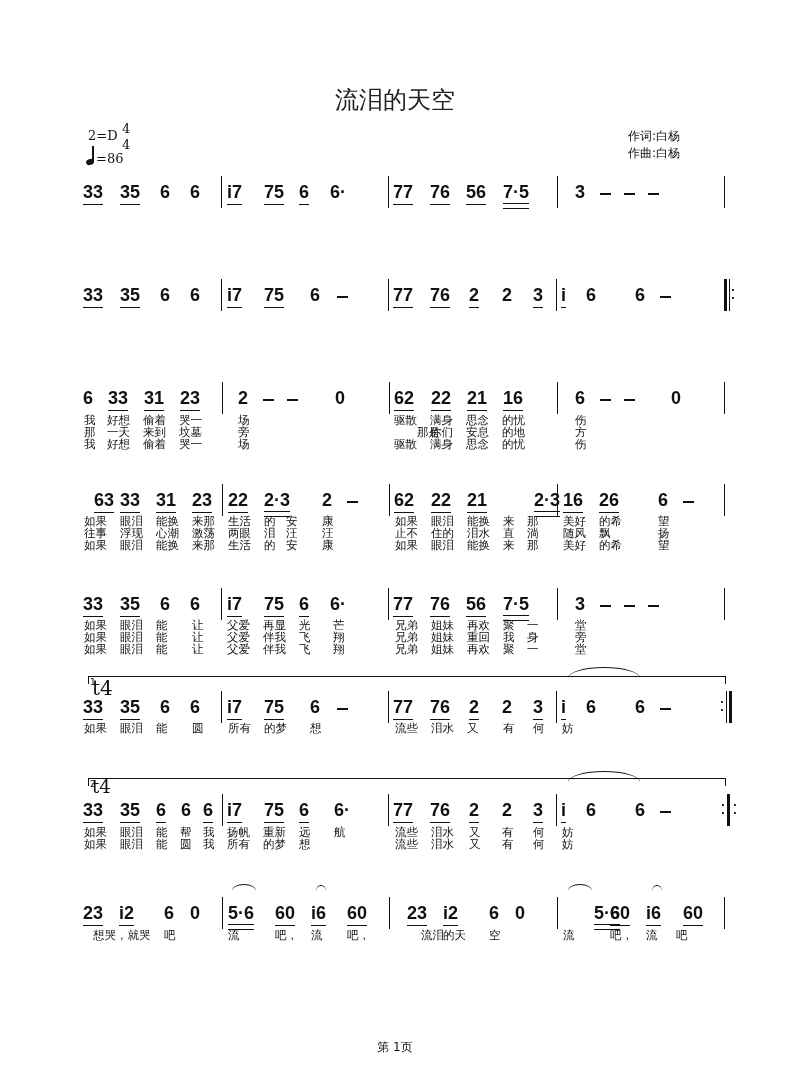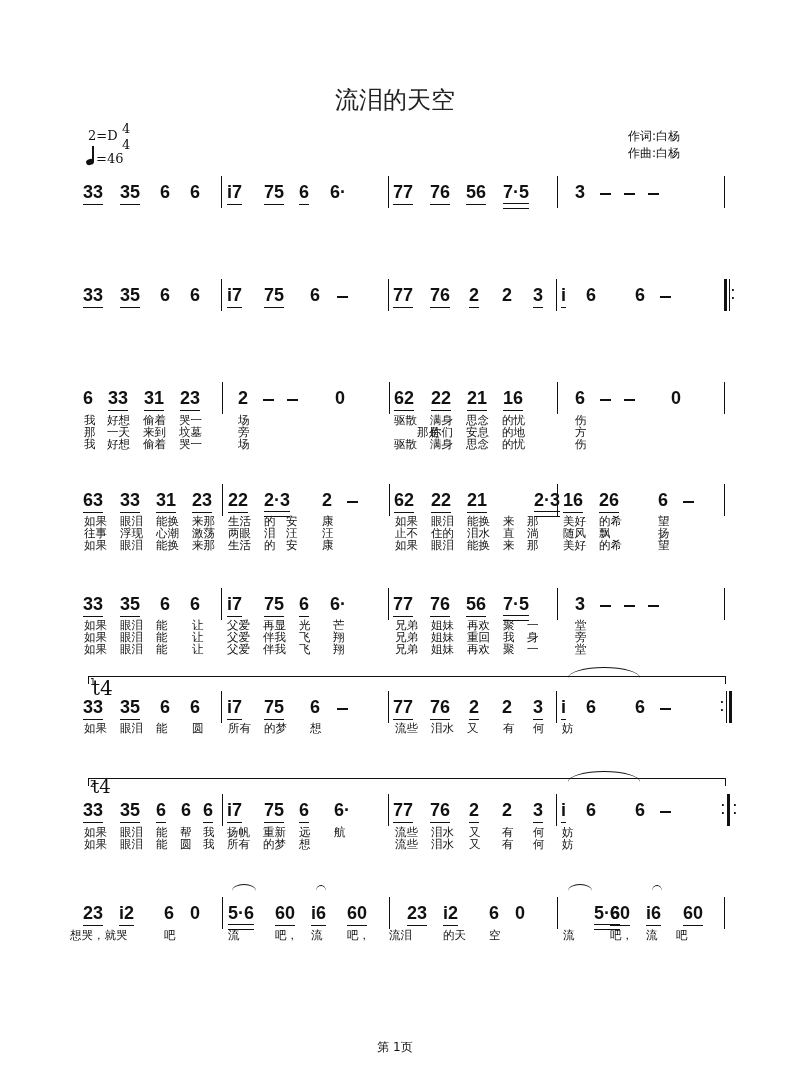--- a/index.html
+++ b/index.html
@@ -36,21 +36,21 @@
 <body>
 
 <div class="title">流泪的天空</div>
 
 <div class="key">2=D</div>
 <div class="timesig">
   <div>4</div>
   <div>4</div>
 </div>
 <div class="tempo">
-  <span class="note"></span><span>=46</span>
+  <span class="note"></span><span>=86</span>
 </div>
 <div class="credit" style="top:128px">作词:白杨</div>
 <div class="credit" style="top:145px">作曲:白杨</div>
 
 <div class="staff" style="top:182px">
   <span class="n u1" style="left:83px">33</span>
   <span class="n u1" style="left:120px">35</span>
   <span class="n" style="left:160px">6</span>
   <span class="n" style="left:190px">6</span>
   <span class="bar" style="left:221px"></span>
@@ -149,21 +149,21 @@
   <span class="lyr" style="left:179px;top:24px">哭一</span>
   <span class="lyr" style="left:238px;top:24px">场</span>
   <span class="lyr" style="left:394px;top:24px">驱散</span>
   <span class="lyr" style="left:430px;top:24px">满身</span>
   <span class="lyr" style="left:466px;top:24px">思念</span>
   <span class="lyr" style="left:502px;top:24px">的忧</span>
   <span class="lyr" style="left:575px;top:24px">伤</span>
 </div>
 
 <div class="staff" style="top:490px">
-  <span class="n u1" style="left:83px">63</span>
+  <span class="n u1" style="left:94px">63</span>
   <span class="n u1" style="left:120px">33</span>
   <span class="n u1" style="left:156px">31</span>
   <span class="n u1" style="left:192px">23</span>
   <span class="bar" style="left:222px"></span>
   <span class="n u1" style="left:228px">22</span>
   <span class="n u1 u2" style="left:264px">2·3</span>
   <span class="n" style="left:322px">2</span>
   <span class="dash" style="left:347px"></span>
   <span class="bar" style="left:389px"></span>
   <span class="n u1" style="left:394px">62</span>
@@ -431,27 +431,27 @@
   <span class="n" style="left:489px">6</span>
   <span class="n" style="left:515px">0</span>
   <span class="bar" style="left:557px"></span>
   <span class="n u1 u2" style="left:563px">5·6</span>
   <span class="n u1" style="left:610px">60</span>
   <span class="n u1" style="left:646px">i6</span>
   <span class="n u1" style="left:683px">60</span>
   <span class="bar" style="left:724px"></span>
 </div>
 <div class="staff" style="top:929px">
-  <span class="lyr" style="left:70px;top:0">想哭，就哭</span>
+  <span class="lyr" style="left:93px;top:0">想哭，就哭</span>
   <span class="lyr" style="left:164px;top:0">吧</span>
   <span class="lyr" style="left:228px;top:0">流</span>
   <span class="lyr" style="left:275px;top:0">吧，</span>
   <span class="lyr" style="left:311px;top:0">流</span>
   <span class="lyr" style="left:347px;top:0">吧，</span>
-  <span class="lyr" style="left:389px;top:0">流泪</span>
+  <span class="lyr" style="left:421px;top:0">流泪</span>
   <span class="lyr" style="left:443px;top:0">的天</span>
   <span class="lyr" style="left:489px;top:0">空</span>
   <span class="lyr" style="left:563px;top:0">流</span>
   <span class="lyr" style="left:610px;top:0">吧，</span>
   <span class="lyr" style="left:646px;top:0">流</span>
   <span class="lyr" style="left:676px;top:0">吧</span>
 </div>
 
 <div class="footer">第 1页</div>
 

